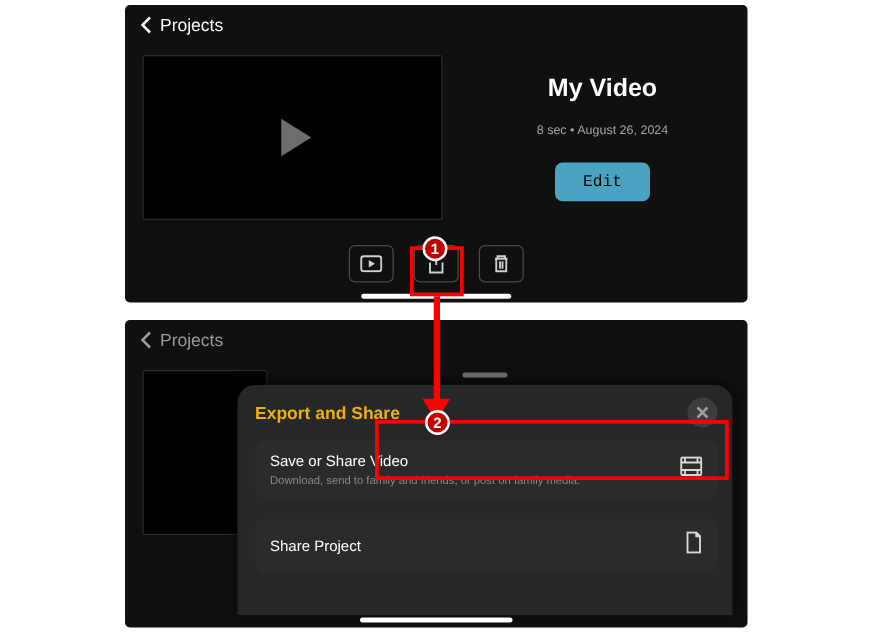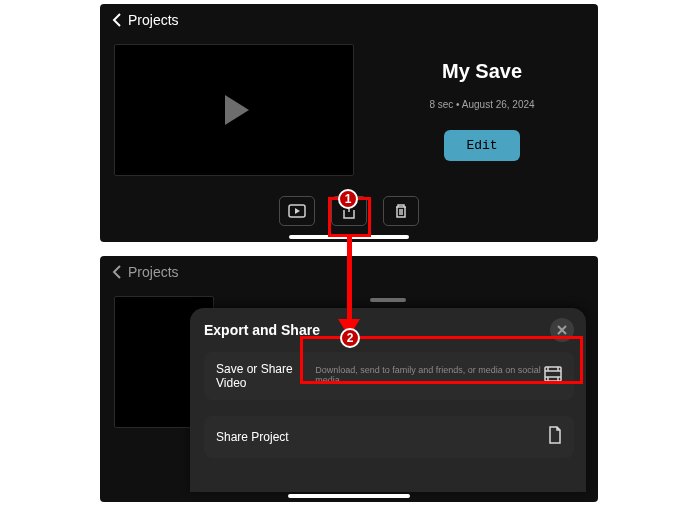--- a/index.html
+++ b/index.html
@@ -36,27 +36,27 @@
   .homebar.top { bottom:3px; width:120px; }
   .homebar.bot { bottom:4px; width:122px; }
 
   
   .botthumb { position:absolute; left:14px; top:40px; width:100px; height:132px; background:#000; border:1px solid #2a2a2a; border-radius:2px; }
 
   
   .sheet { position:absolute; left:90px; right:12px; top:52px; bottom:10px; background:#272727; border-radius:14px 14px 0 0; box-shadow:0 -2px 10px rgba(0,0,0,0.6); }
   .grab { position:absolute; left:50%; top:-10px; transform:translateX(-50%); width:36px; height:4px; border-radius:3px; background:#6a6a6a;}
   .sheethdr { display:flex; align-items:center; justify-content:space-between; padding:10px 12px 0 14px; }
-  .sheettitle { color:#ffffff; font-size:14px; font-weight:600; }
+  .sheettitle { color:#eab308; font-size:14px; font-weight:600; }
   .closebtn { width:24px; height:24px; border-radius:12px; background:#3d3d3d; display:flex; align-items:center; justify-content:center; cursor:pointer;}
   .closebtn svg { stroke:#9d9d9d; stroke-width:2; }
 
   .row { margin:10px 12px 0 14px; background:#2b2b2b; border-radius:8px; padding:10px 12px; display:flex; align-items:center; justify-content:space-between; cursor:pointer; }
   .row + .row { margin-top:16px; }
-  .row .txt { display:flex; flex-direction:row; }
+  .row .txt { display:flex; flex-direction:column; }
   .row .lbl { color:#fff; font-size:12px; font-weight:500; }
   .row .desc { color:#8a8a8a; font-size:9px; margin-top:3px; }
   .row .ricon svg { stroke:#d9d9d9; fill:none; stroke-width:1.5; }
 
   
   .redbox { position:absolute; border:3px solid #ff0000; pointer-events:none; }
   .badge { position:absolute; width:20px; height:20px; border-radius:10px; background:#c30000; border:2px solid #fff; color:#fff; font-size:12px; font-weight:700; display:flex; align-items:center; justify-content:center; pointer-events:none; }
   .arrow { position:absolute; pointer-events:none; }
   .arrow .shaft { position:absolute; background:#ff0000; width:5px; left:0; top:0; }
   .arrow .head { position:absolute; width:0; height:0; border-left:11px solid transparent; border-right:11px solid transparent; border-top:18px solid #ff0000; left:-9px; }
@@ -73,21 +73,21 @@
           </svg>
         <span>Projects</span>
       </div>
     </div>
 
     <div class="topbody">
       <div class="thumb">
         <div class="playtri"></div>
       </div>
       <div class="meta">
-        <div class="title">My Save</div>
+        <div class="title">My Video</div>
         <div class="sub">8 sec • August 26, 2024</div>
         <button class="editbtn">Edit</button>
       </div>
     </div>
 
     <div class="btnrow">
       <button class="iconbtn">
         <svg width="18" height="14" viewBox="0 0 18 14">
           <rect x="1" y="1" width="16" height="12" rx="2"></rect>
           <path d="M7 4 L12 7 L7 10 Z" fill="#cfcfcf" stroke="none"></path>
@@ -128,21 +128,21 @@
         <div class="closebtn">
           <svg width="12" height="12" viewBox="0 0 12 12">
               <path d="M2 2 L10 10 M10 2 L2 10"></path>
             </svg>
         </div>
       </div>
 
       <div class="row">
         <div class="txt">
           <div class="lbl">Save or Share Video</div>
-          <div class="desc">Download, send to family and friends, or media on social media.</div>
+          <div class="desc">Download, send to family and friends, or post on family media.</div>
         </div>
         <div class="ricon">
           <svg width="18" height="16" viewBox="0 0 18 16">
               <rect x="1" y="1" width="16" height="14" rx="1"></rect>
               <path d="M1 5 H17 M1 11 H17 M4 1 V5 M4 11 V15 M14 1 V5 M14 11 V15"></path>
             </svg>
         </div>
       </div>
 
       <div class="row">

